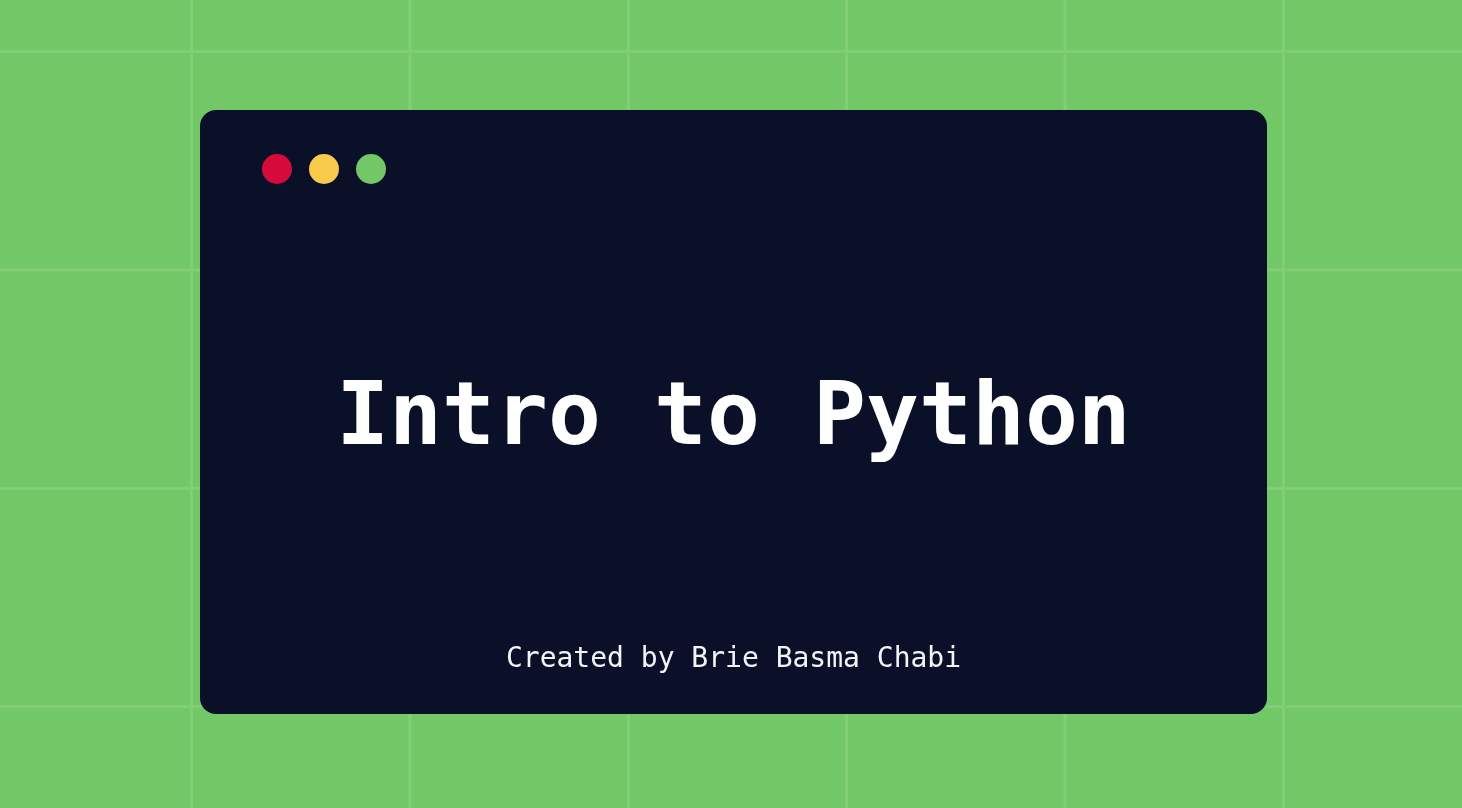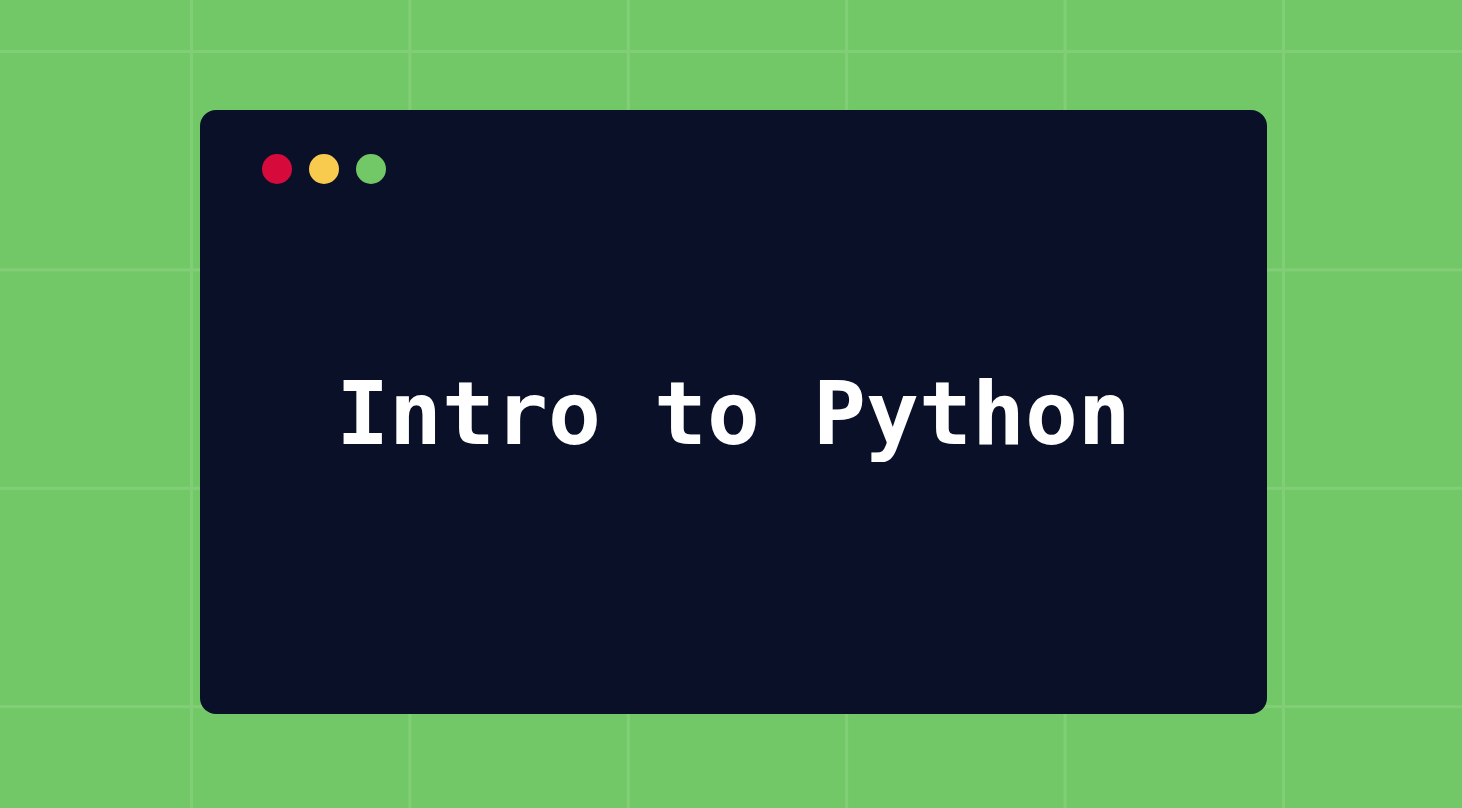--- a/index.html
+++ b/index.html
@@ -111,17 +111,18 @@
   <div id="window-card">
 
     <div id="traffic-lights">
       <span class="traffic-dot dot-close"></span>
       <span class="traffic-dot dot-min"></span>
       <span class="traffic-dot dot-max"></span>
     </div>
 
     <div id="slide-body">
       <div id="slide-title">Intro to Python</div>
+      <div id="slide-subtitle">Created by Brie Basma Chabi</div>
     </div>
 
   </div>
 
 </div>
 
 </body></html>

